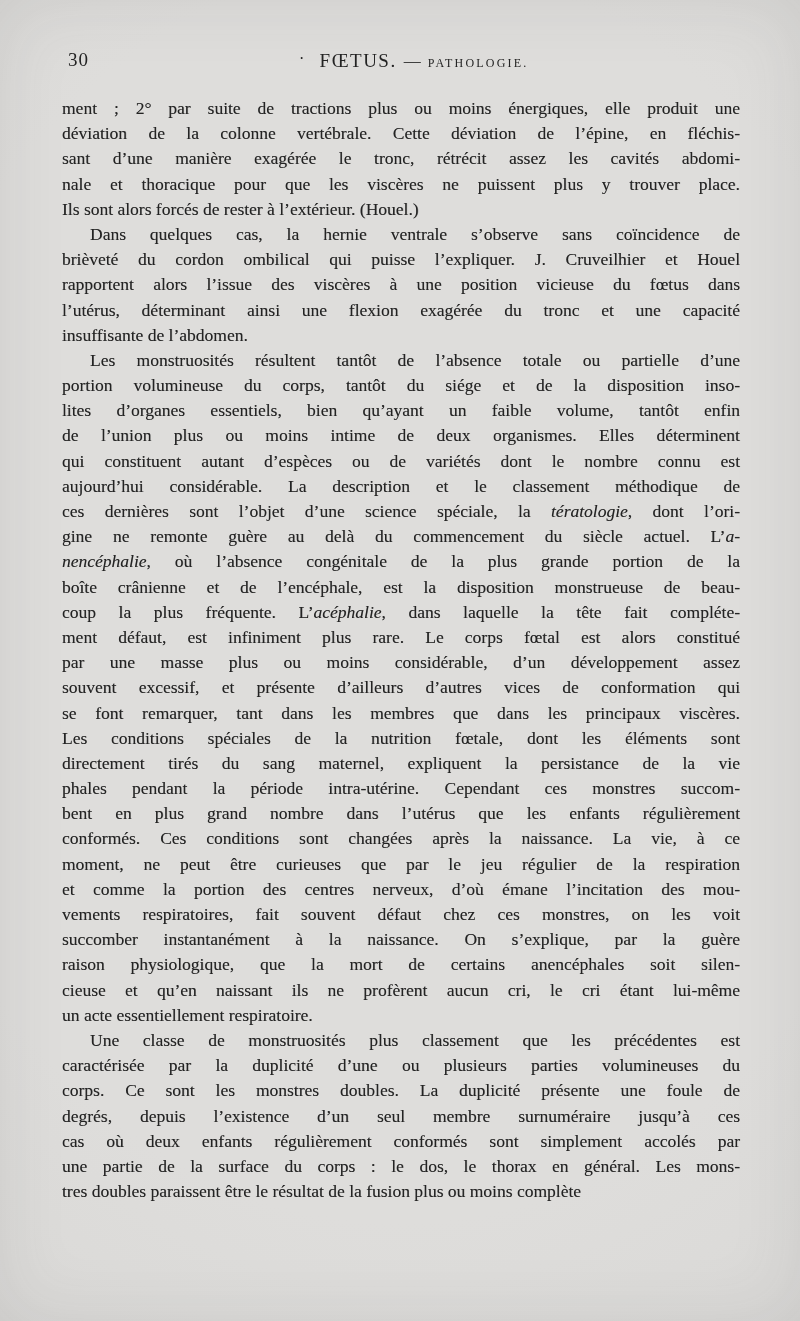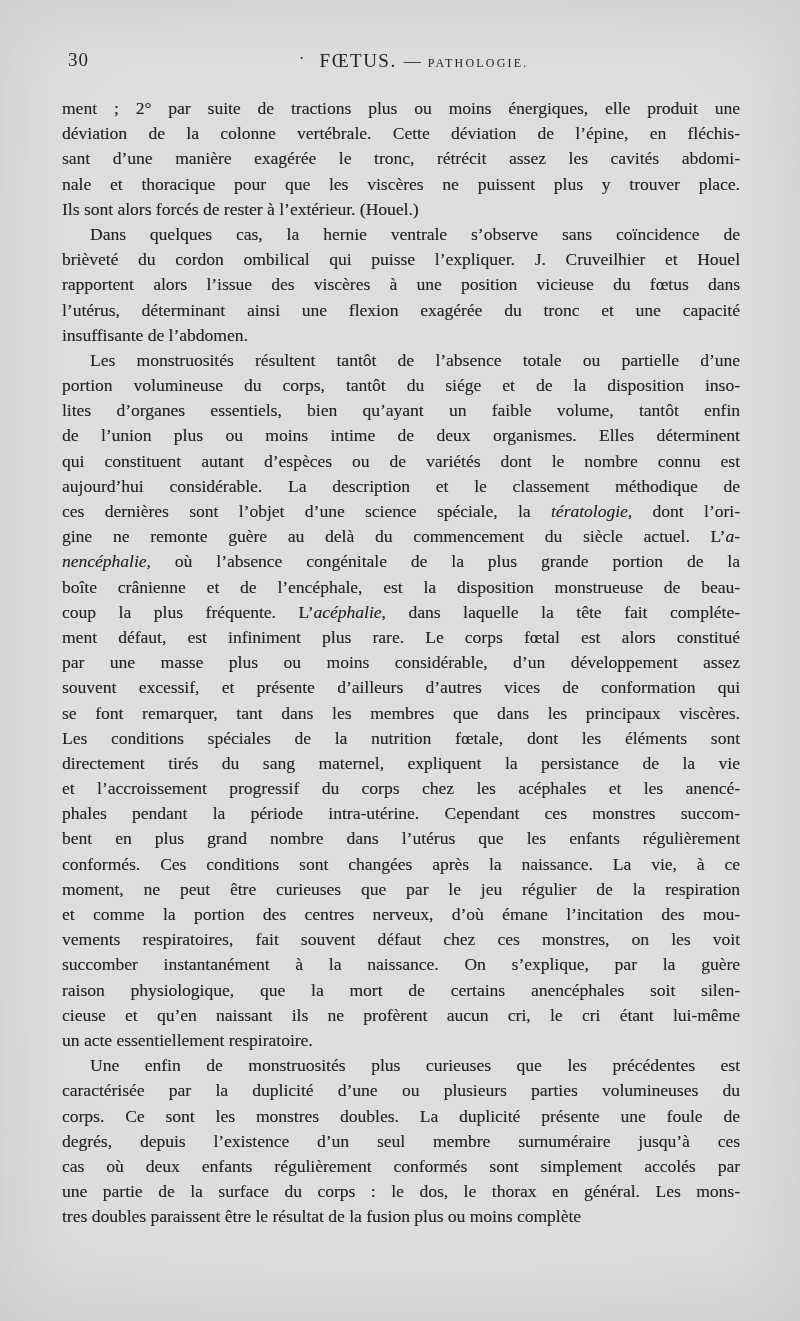--- a/index.html
+++ b/index.html
@@ -83,34 +83,33 @@
         <div class="line">gine ne remonte guère au delà du commencement du siècle actuel. L’<i>a-</i></div>
         <div class="line"><i>nencéphalie</i>, où l’absence congénitale de la plus grande portion de la</div>
         <div class="line">boîte crânienne et de l’encéphale, est la disposition monstrueuse de beau-</div>
         <div class="line">coup la plus fréquente. L’<i>acéphalie</i>, dans laquelle la tête fait compléte-</div>
         <div class="line">ment défaut, est infiniment plus rare. Le corps fœtal est alors constitué</div>
         <div class="line">par une masse plus ou moins considérable, d’un développement assez</div>
         <div class="line">souvent excessif, et présente d’ailleurs d’autres vices de conformation qui</div>
         <div class="line">se font remarquer, tant dans les membres que dans les principaux viscères.</div>
         <div class="line">Les conditions spéciales de la nutrition fœtale, dont les éléments sont</div>
         <div class="line">directement tirés du sang maternel, expliquent la persistance de la vie</div>
-        <div class="line">et l’accroissement progressif du corps chez les acéphales et les anencé-</div>
         <div class="line">phales pendant la période intra-utérine. Cependant ces monstres succom-</div>
         <div class="line">bent en plus grand nombre dans l’utérus que les enfants régulièrement</div>
         <div class="line">conformés. Ces conditions sont changées après la naissance. La vie, à ce</div>
         <div class="line">moment, ne peut être curieuses que par le jeu régulier de la respiration</div>
         <div class="line">et comme la portion des centres nerveux, d’où émane l’incitation des mou-</div>
         <div class="line">vements respiratoires, fait souvent défaut chez ces monstres, on les voit</div>
         <div class="line">succomber instantanément à la naissance. On s’explique, par la guère</div>
         <div class="line">raison physiologique, que la mort de certains anencéphales soit silen-</div>
         <div class="line">cieuse et qu’en naissant ils ne profèrent aucun cri, le cri étant lui-même</div>
         <div class="line last">un acte essentiellement respiratoire.</div>
       </div>
       <div class="paragraph">
-        <div class="line first-indent">Une enfin de monstruosités plus curieuses que les précédentes est</div>
+        <div class="line first-indent">Une classe de monstruosités plus classement que les précédentes est</div>
         <div class="line">caractérisée par la duplicité d’une ou plusieurs parties volumineuses du</div>
         <div class="line">corps. Ce sont les monstres doubles. La duplicité présente une foule de</div>
         <div class="line">degrés, depuis l’existence d’un seul membre surnuméraire jusqu’à ces</div>
         <div class="line">cas où deux enfants régulièrement conformés sont simplement accolés par</div>
         <div class="line">une partie de la surface du corps : le dos, le thorax en général. Les mons-</div>
         <div class="line last">tres doubles paraissent être le résultat de la fusion plus ou moins complète</div>
       </div>
     </div>
 </div>
 

